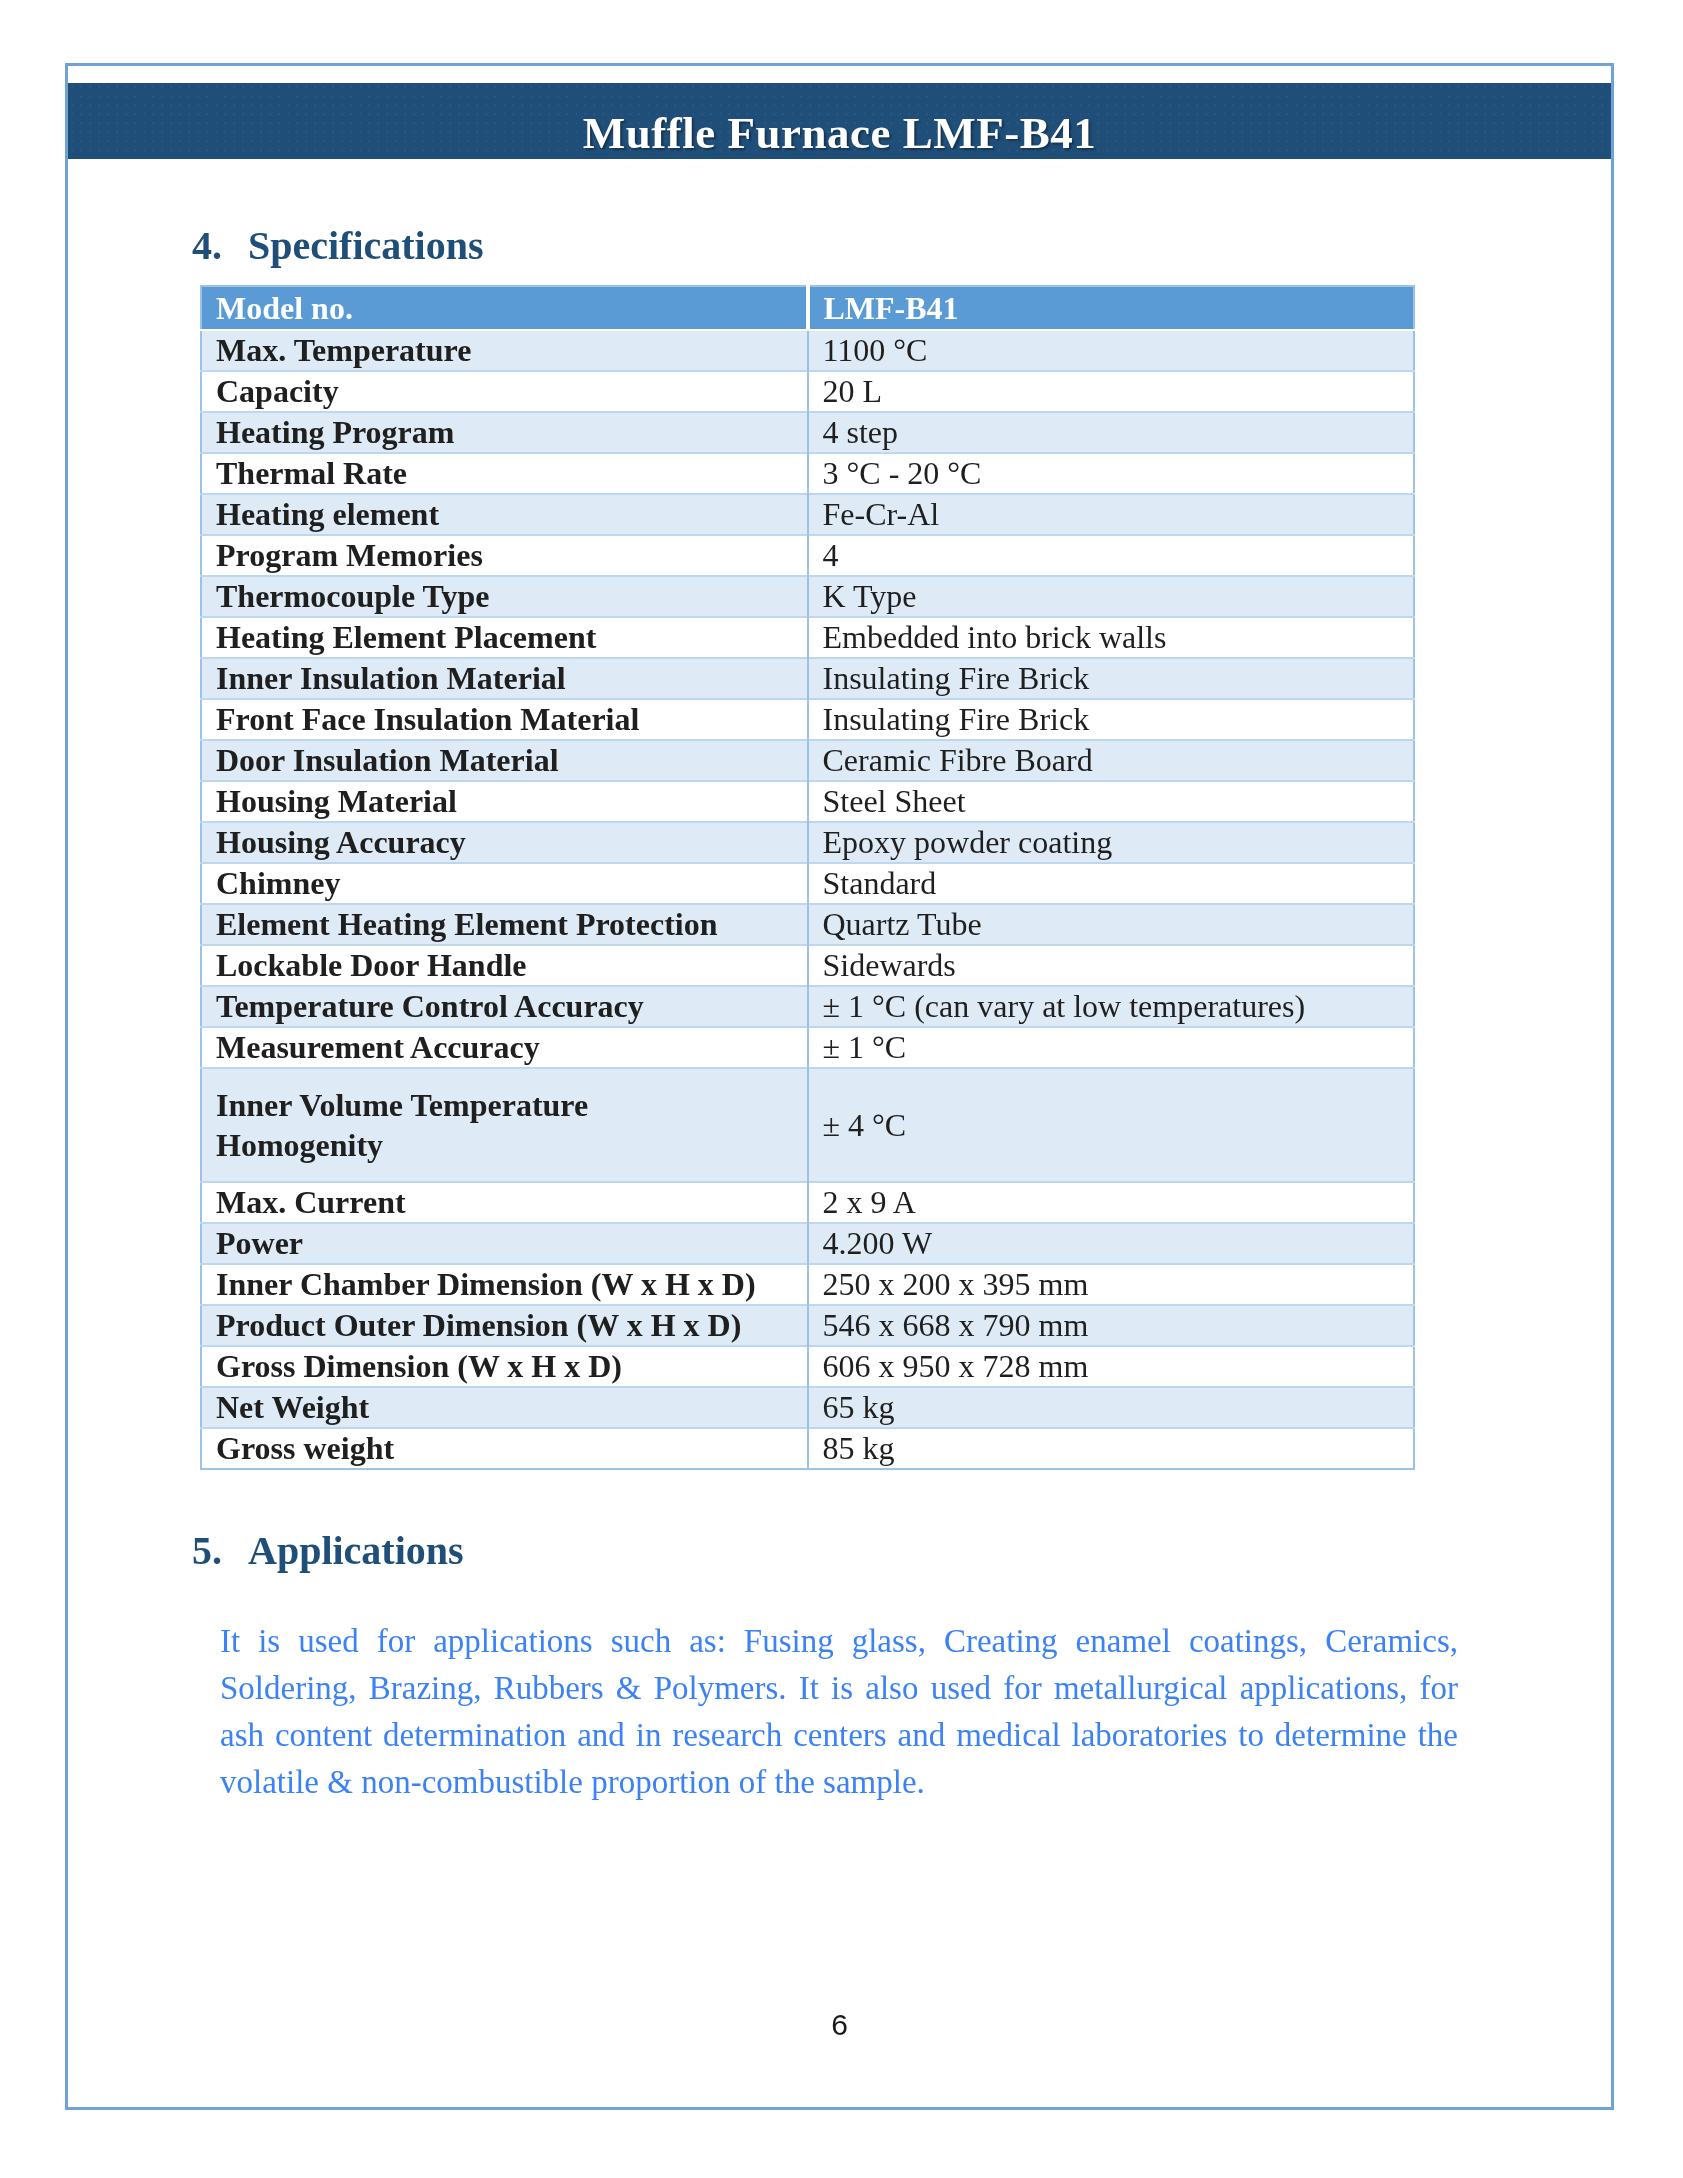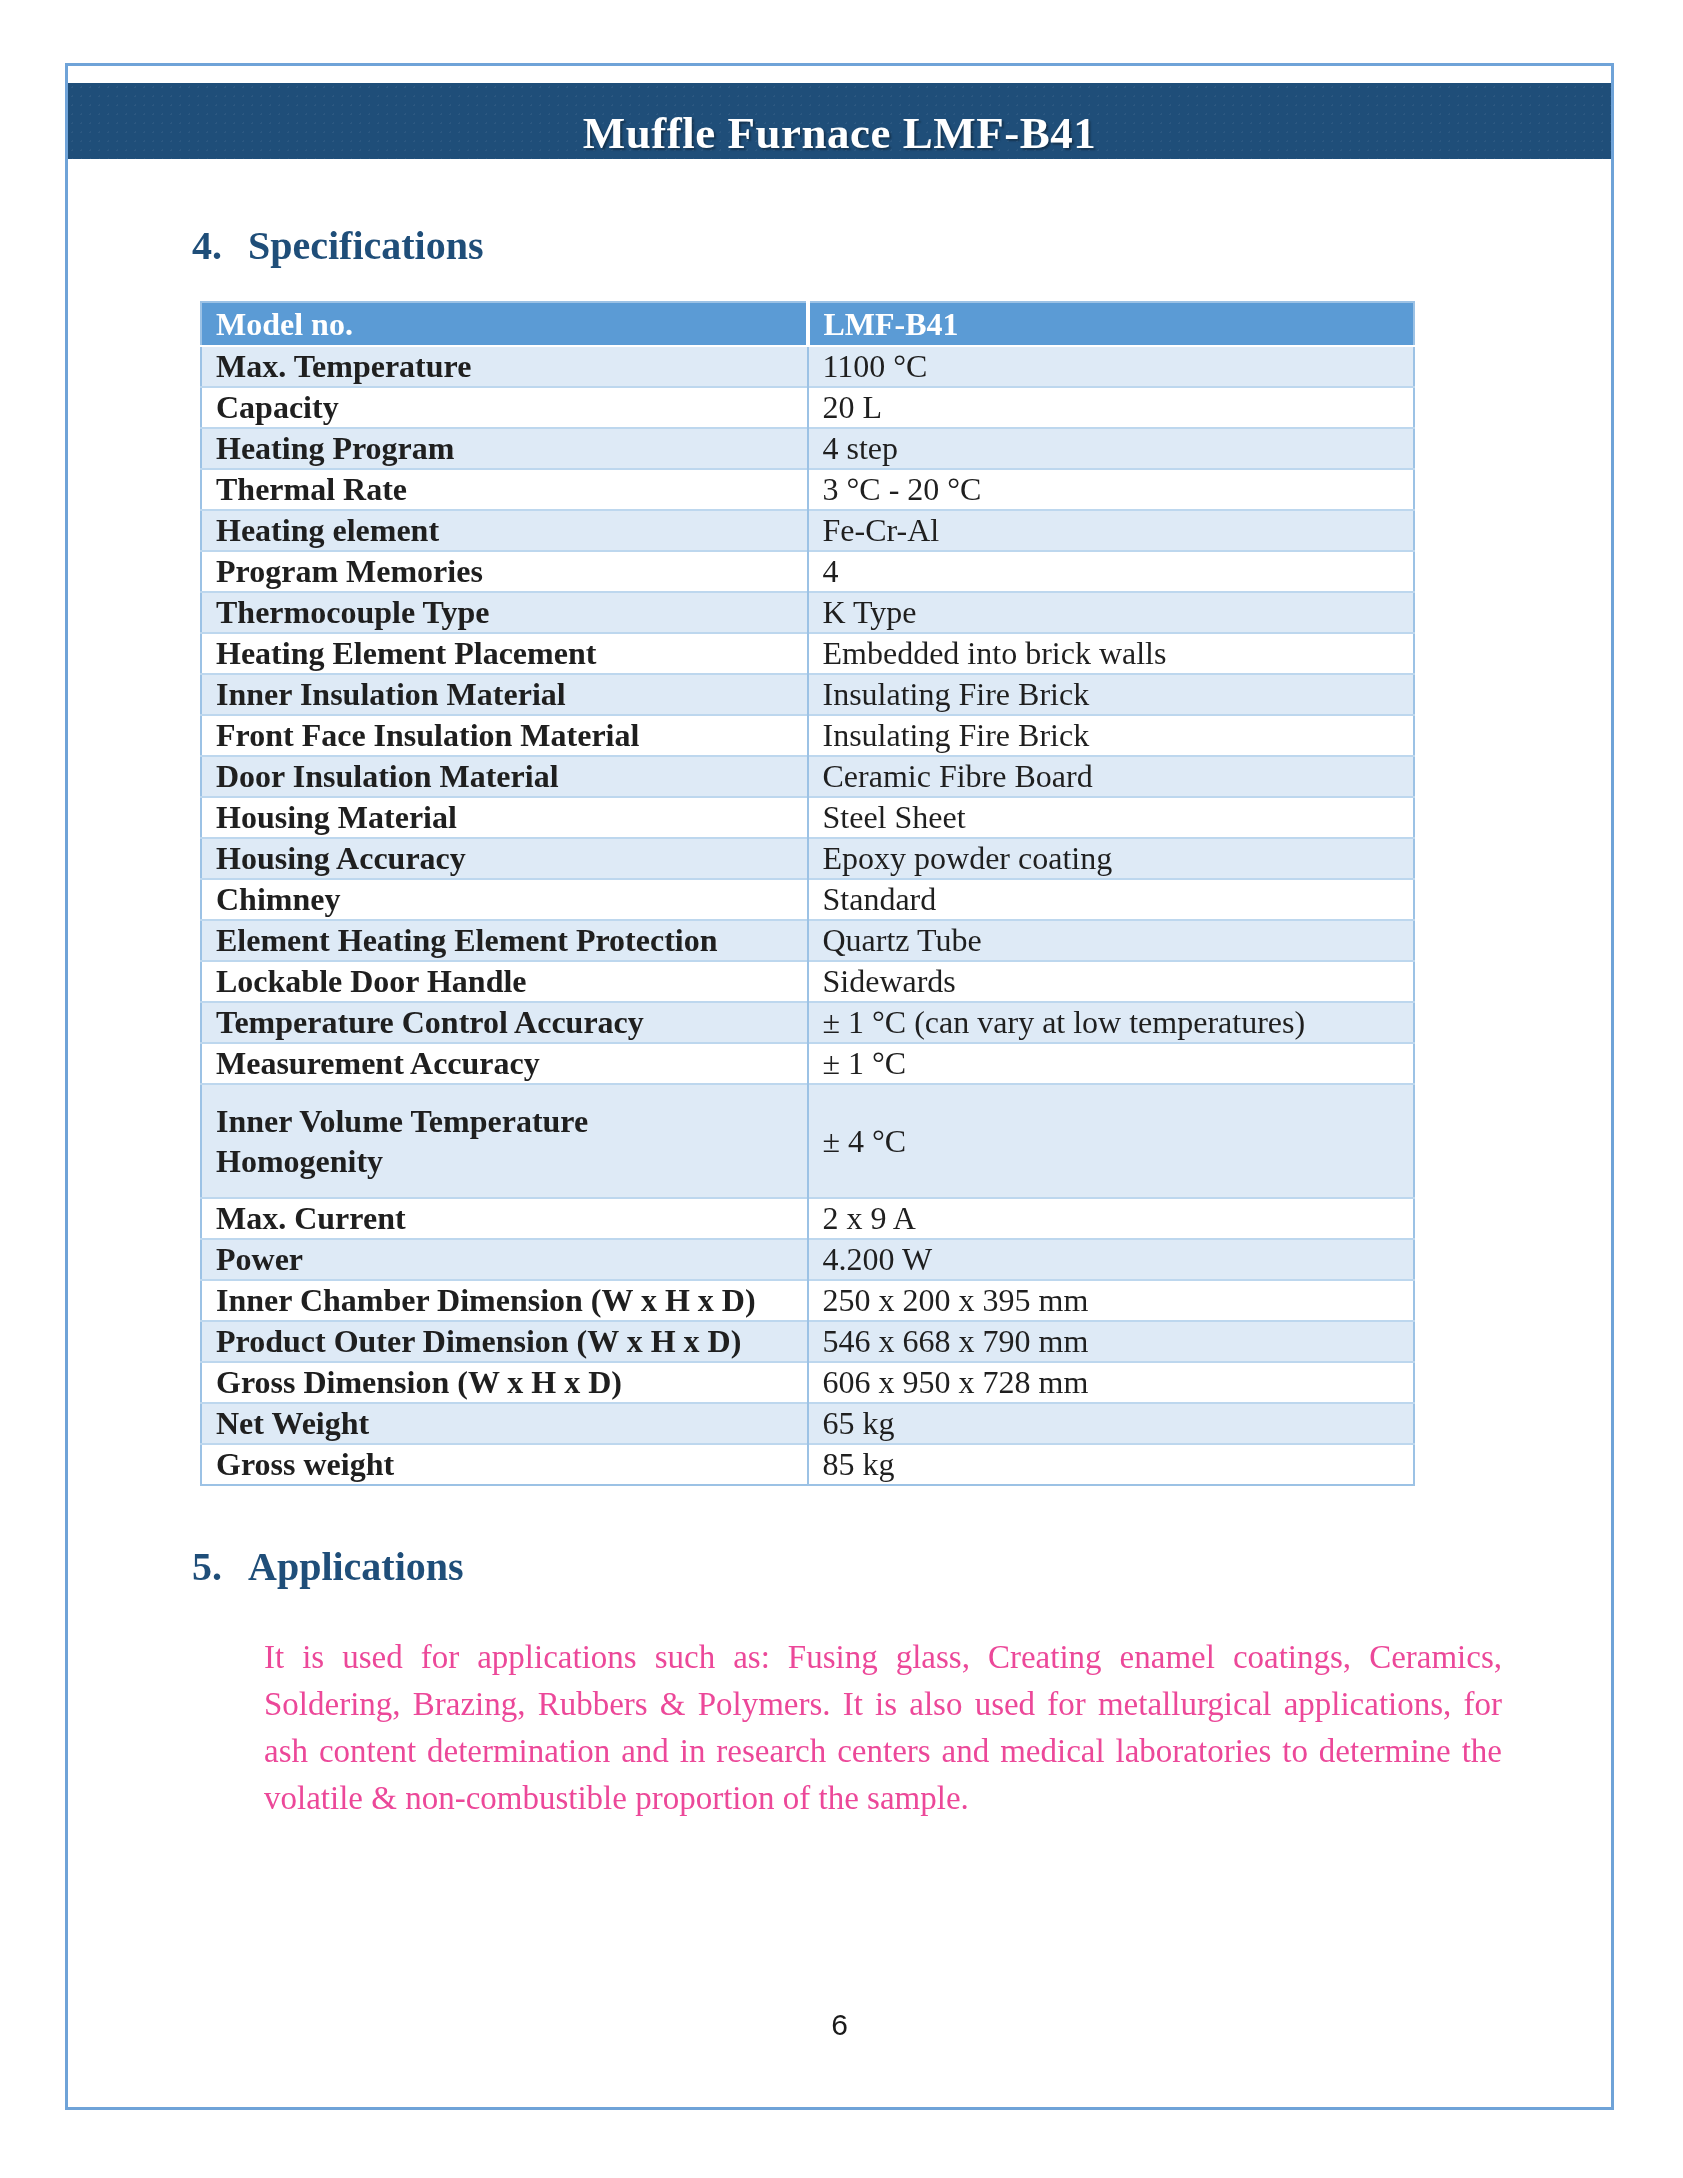--- a/index.html
+++ b/index.html
@@ -40,21 +40,21 @@
     color:#1F4E79;
     font-weight:bold;
     font-size:40px;
     display:flex;
   }
   .section-heading .num{margin-right:26px;}
   #spec-heading{margin-top:63px;margin-left:-8px;}
   #app-heading{margin-top:57px;margin-left:-8px;}
 
   table.spec{
-    margin-top:32px;
+    margin-top:16px;
     width:1215px;
     border-collapse:collapse;
     border:2px solid #9CC2E5;
     font-size:32px;
   }
   table.spec th, table.spec td{
     padding:0 0 0 14px;
     text-align:left;
     vertical-align:middle;
     height:39px;
@@ -72,26 +72,26 @@
     border-right:2px solid #9CC2E5;
   }
   table.spec tbody tr{border-bottom:2px solid #BDD7EE;}
   table.spec tbody tr:nth-child(odd){background:#DEEAF6;}
   table.spec tbody tr:nth-child(even){background:#ffffff;}
   table.spec tbody tr:last-child{border-bottom:none;}
   td.wrap > span{display:block;width:465px;line-height:40px;padding:16px 0;}
 
   .paragraph{
     margin-top:44px;
-    margin-left:64px;
+    margin-left:20px;
     width:1238px;
     font-size:33px;
     line-height:47px;
     text-align:justify;
-    color:#ec4899;
+    color:#3b82f6;
   }
   .page-number{
     position:absolute;
     left:0;right:0;
     top:1942px;
     text-align:center;
     font-family:"Liberation Sans", sans-serif;
     font-size:30px;
     color:#1a1a1a;
   }

